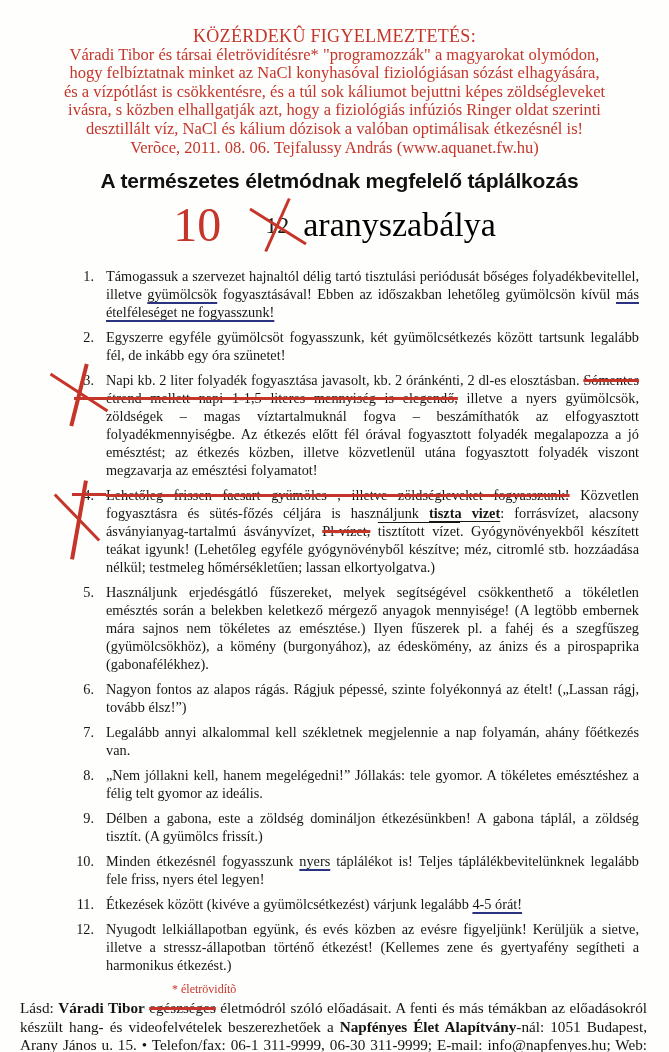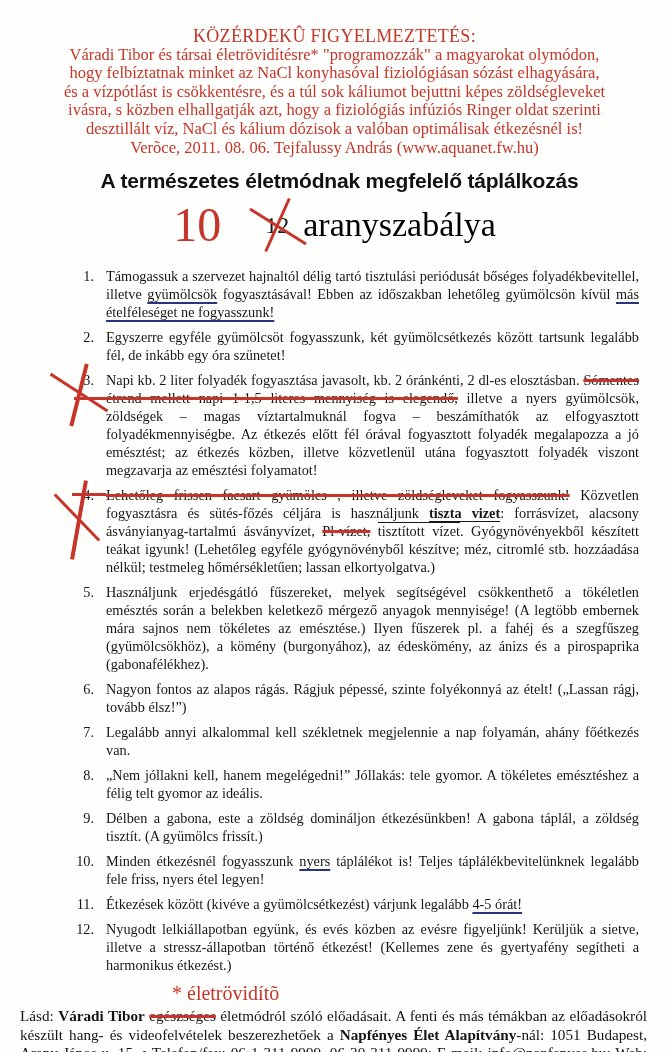--- a/index.html
+++ b/index.html
@@ -46,21 +46,21 @@
   .rule.lead-line1 .lead-strike{left:10px;top:7px;width:34px;}
 
   
   .seg-strike{text-decoration:line-through;text-decoration-color:#c5352a;text-decoration-thickness:2.5px;}
   .seg-u-ink{text-decoration:underline;text-decoration-color:#2b3380;text-decoration-thickness:2px;text-underline-offset:3px;}
   .seg-u{text-decoration:underline;text-decoration-thickness:1.3px;text-underline-offset:2.5px;font-weight:bold;}
   .seg-ov{text-decoration:overline;text-decoration-thickness:1.3px;}
   .seg-b{font-weight:bold;}
 
   
-  .footnote{margin:8px 0 2px 172px;color:#c5352a;font-size:20px;}
+  .footnote{margin:8px 0 2px 172px;color:#c5352a;font-size:12px;}
   .footer-par{margin:0 22px 0 20px;text-align:justify;font-size:15.2px;line-height:18.6px;color:#141414;}
 </style>
 </head>
 <body>
 
 <div class="page">
 
   <div class="warning">
     <div class="wline">KÖZÉRDEKÛ FIGYELMEZTETÉS:</div>
     <div class="wline">Váradi Tibor és társai életrövidítésre* "programozzák" a magyarokat olymódon,</div>

